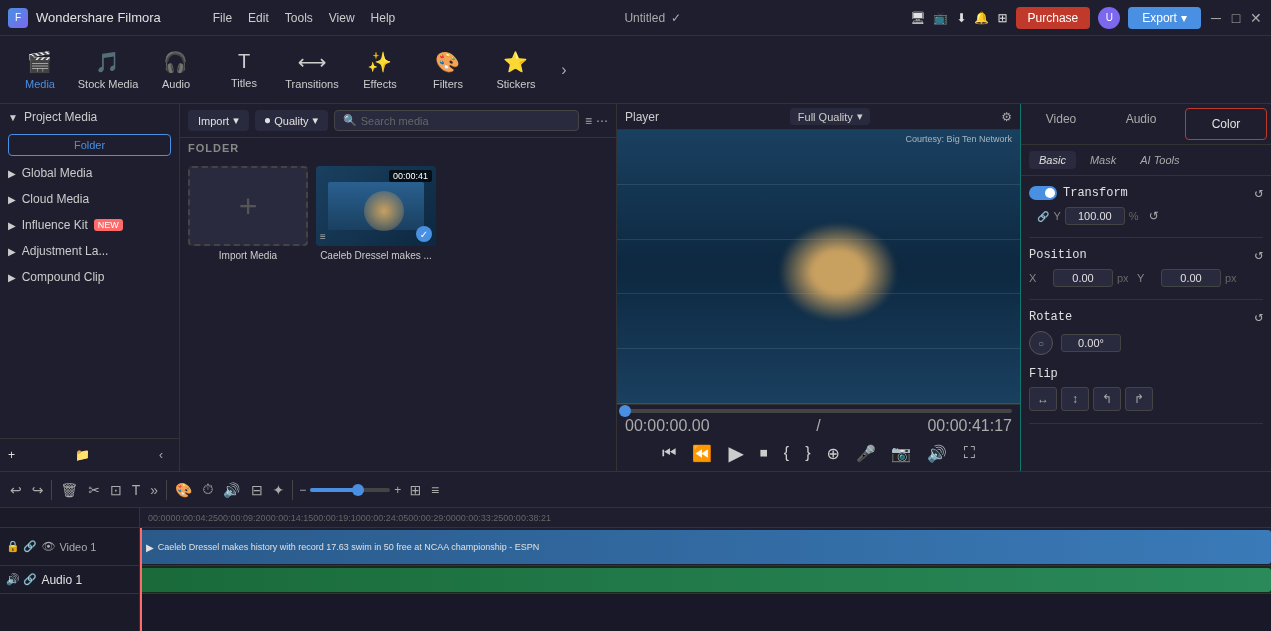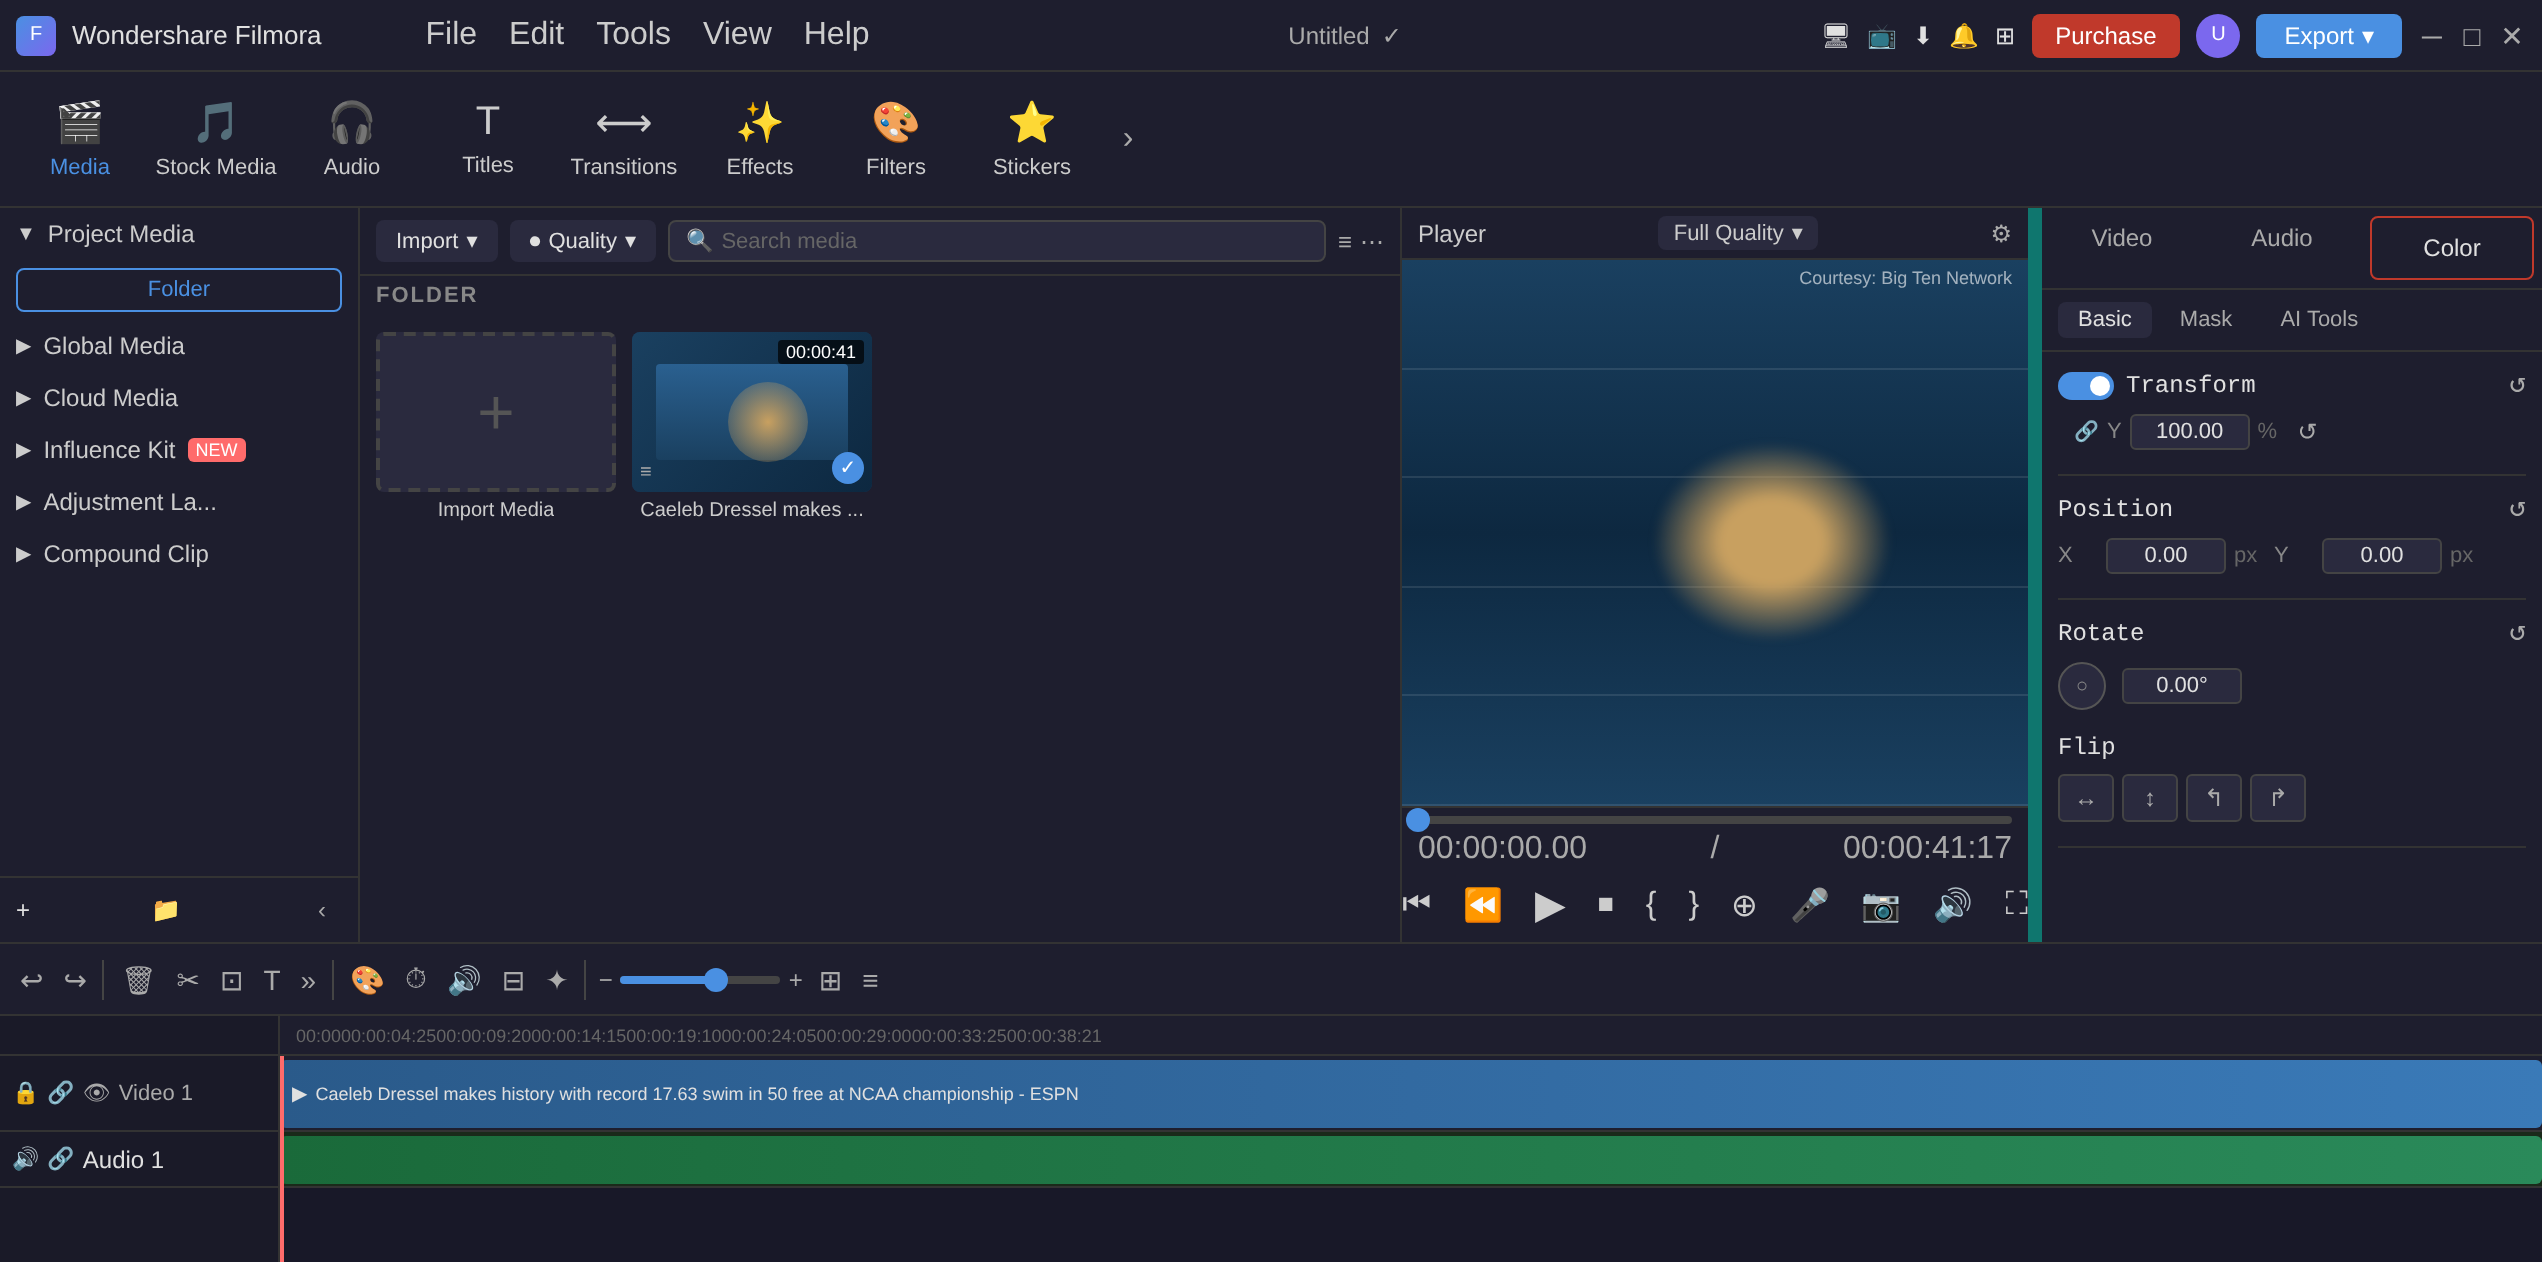--- a/index.html
+++ b/index.html
@@ -3,21 +3,21 @@
   <meta charset="utf-8">
   <style>
     * { box-sizing: border-box; margin: 0; padding: 0; }
     body { font-family: -apple-system, BlinkMacSystemFont, 'Segoe UI', sans-serif; background: #1a1a2e; color: #e0e0e0; font-size: 12px; overflow: hidden; width: 1271px; height: 631px; }
 
     
     .title-bar { display: flex; align-items: center; background: #1e1e2e; height: 36px; padding: 0 8px; justify-content: space-between; border-bottom: 1px solid #333; }
     .title-bar-left { display: flex; align-items: center; gap: 8px; }
     .app-logo { width: 20px; height: 20px; background: linear-gradient(135deg, #4a90e2, #7b68ee); border-radius: 4px; display: flex; align-items: center; justify-content: center; font-size: 10px; color: white; }
     .app-name { font-size: 13px; color: #e0e0e0; }
-    .title-bar-menu { display: flex; gap: 16px; font-size: 16px; color: #ccc; padding-left: 44px; }
+    .title-bar-menu { display: flex; gap: 16px; font-size: 12px; color: #ccc; padding-left: 44px; }
     .title-bar-menu span { cursor: pointer; }
     .title-bar-center { font-size: 12px; color: #aaa; display: flex; align-items: center; gap: 6px; }
     .title-bar-right { display: flex; align-items: center; gap: 8px; }
     .purchase-btn { background: #c0392b; color: white; border: none; padding: 4px 12px; border-radius: 4px; font-size: 12px; cursor: pointer; }
     .user-avatar { width: 22px; height: 22px; background: #7b68ee; border-radius: 50%; display: flex; align-items: center; justify-content: center; font-size: 10px; color: white; }
     .export-btn { background: #4a90e2; color: white; border: none; padding: 4px 14px; border-radius: 4px; font-size: 12px; cursor: pointer; display: flex; align-items: center; gap: 4px; }
     .window-controls { display: flex; gap: 6px; }
     .win-btn { width: 14px; height: 14px; cursor: pointer; color: #aaa; font-size: 14px; display: flex; align-items: center; justify-content: center; }
 
     
@@ -49,40 +49,40 @@
     .folder-label { font-size: 11px; color: #888; padding: 4px 8px; font-weight: bold; letter-spacing: 1px; }
     .media-grid { display: flex; flex-wrap: wrap; gap: 8px; padding: 8px; overflow-y: auto; }
     .media-item { display: flex; flex-direction: column; align-items: center; width: 120px; cursor: pointer; }
     .media-thumb { width: 120px; height: 80px; background: #2a2a3e; border-radius: 4px; border: 2px dashed #444; display: flex; align-items: center; justify-content: center; font-size: 24px; color: #666; position: relative; overflow: hidden; }
     .media-thumb-overlay { position: absolute; top: 4px; right: 4px; background: rgba(0,0,0,0.7); color: white; font-size: 9px; padding: 1px 4px; border-radius: 2px; }
     .media-thumb-check { position: absolute; bottom: 4px; right: 4px; width: 16px; height: 16px; background: #4a90e2; border-radius: 50%; display: flex; align-items: center; justify-content: center; font-size: 10px; color: white; }
     .media-thumb-icon { position: absolute; bottom: 4px; left: 4px; font-size: 10px; color: #aaa; }
     .media-name { font-size: 10px; color: #ccc; margin-top: 4px; text-align: center; max-width: 120px; overflow: hidden; text-overflow: ellipsis; white-space: nowrap; }
 
     
-    .player-panel { width: 320px; background: #111; border-right: 7px solid #0f766e; display: flex; flex-direction: column; }
+    .player-panel { width: 404px; background: #111; border-right: 1px solid #0f766e; display: flex; flex-direction: column; }
     .player-header { display: flex; align-items: center; justify-content: space-between; padding: 4px 8px; border-bottom: 1px solid #333; background: #1e1e2e; }
     .player-label { font-size: 12px; color: #ccc; }
     .player-quality { display: flex; align-items: center; gap: 4px; font-size: 11px; color: #ccc; cursor: pointer; background: #2a2a3e; padding: 2px 8px; border-radius: 4px; }
     .player-view { flex: 1; background: #000; position: relative; display: flex; align-items: flex-end; justify-content: center; overflow: hidden; }
     .player-controls { background: #1e1e2e; padding: 4px 8px; border-top: 1px solid #333; }
     .progress-bar { width: 100%; height: 4px; background: #444; border-radius: 2px; margin-bottom: 4px; position: relative; cursor: pointer; }
     .progress-fill { width: 0%; height: 100%; background: #4a90e2; border-radius: 2px; }
     .progress-handle { position: absolute; left: 0%; top: -4px; width: 12px; height: 12px; background: #4a90e2; border-radius: 50%; transform: translateX(-50%); }
     .time-display { display: flex; justify-content: space-between; align-items: center; font-size: 16px; color: #aaa; margin-bottom: 4px; }
     .player-btns { display: flex; justify-content: center; gap: 8px; align-items: center; }
     .player-btn { background: none; border: none; color: #ccc; cursor: pointer; font-size: 16px; padding: 2px 4px; }
 
     
     .right-panel { width: 250px; background: #1e1e2e; display: flex; flex-direction: column; }
     .right-tabs { display: flex; border-bottom: 1px solid #333; }
     .right-tab { flex: 1; text-align: center; padding: 8px 4px; font-size: 12px; color: #aaa; cursor: pointer; border-bottom: 2px solid transparent; }
     .right-tab.border-tab { border: 1px solid #c0392b; color: #e0e0e0; margin: 4px; border-radius: 4px; }
     .sub-tabs { display: flex; padding: 6px 8px; gap: 4px; border-bottom: 1px solid #333; }
-    .sub-tab { padding: 3px 10px; font-size: 11px; color: #aaa; cursor: pointer; border-radius: 4px; }
+    .sub-tab { padding: 3px 10px; font-size: 11px; color: #aaa; cursor: pointer; border-radius: 4px; font-style: italic; }
     .sub-tab.active { background: #2a2a3e; color: #e0e0e0; }
     .right-content { flex: 1; overflow-y: auto; padding: 8px; }
     .prop-section { margin-bottom: 12px; }
     .prop-header { display: flex; align-items: center; justify-content: space-between; margin-bottom: 6px; font-family: Liberation Mono, monospace; }
     .prop-title { font-size: 12px; color: #e0e0e0; font-weight: 500; display: flex; align-items: center; gap: 6px; }
     .toggle-on { width: 28px; height: 14px; background: #4a90e2; border-radius: 7px; position: relative; cursor: pointer; }
     .toggle-on::after { content: ''; position: absolute; right: 2px; top: 2px; width: 10px; height: 10px; background: white; border-radius: 50%; }
     .prop-reset { color: #aaa; font-size: 14px; cursor: pointer; }
     .prop-row { display: flex; align-items: center; gap: 4px; margin-bottom: 4px; }
     .prop-label { font-size: 11px; color: #888; width: 20px; }

